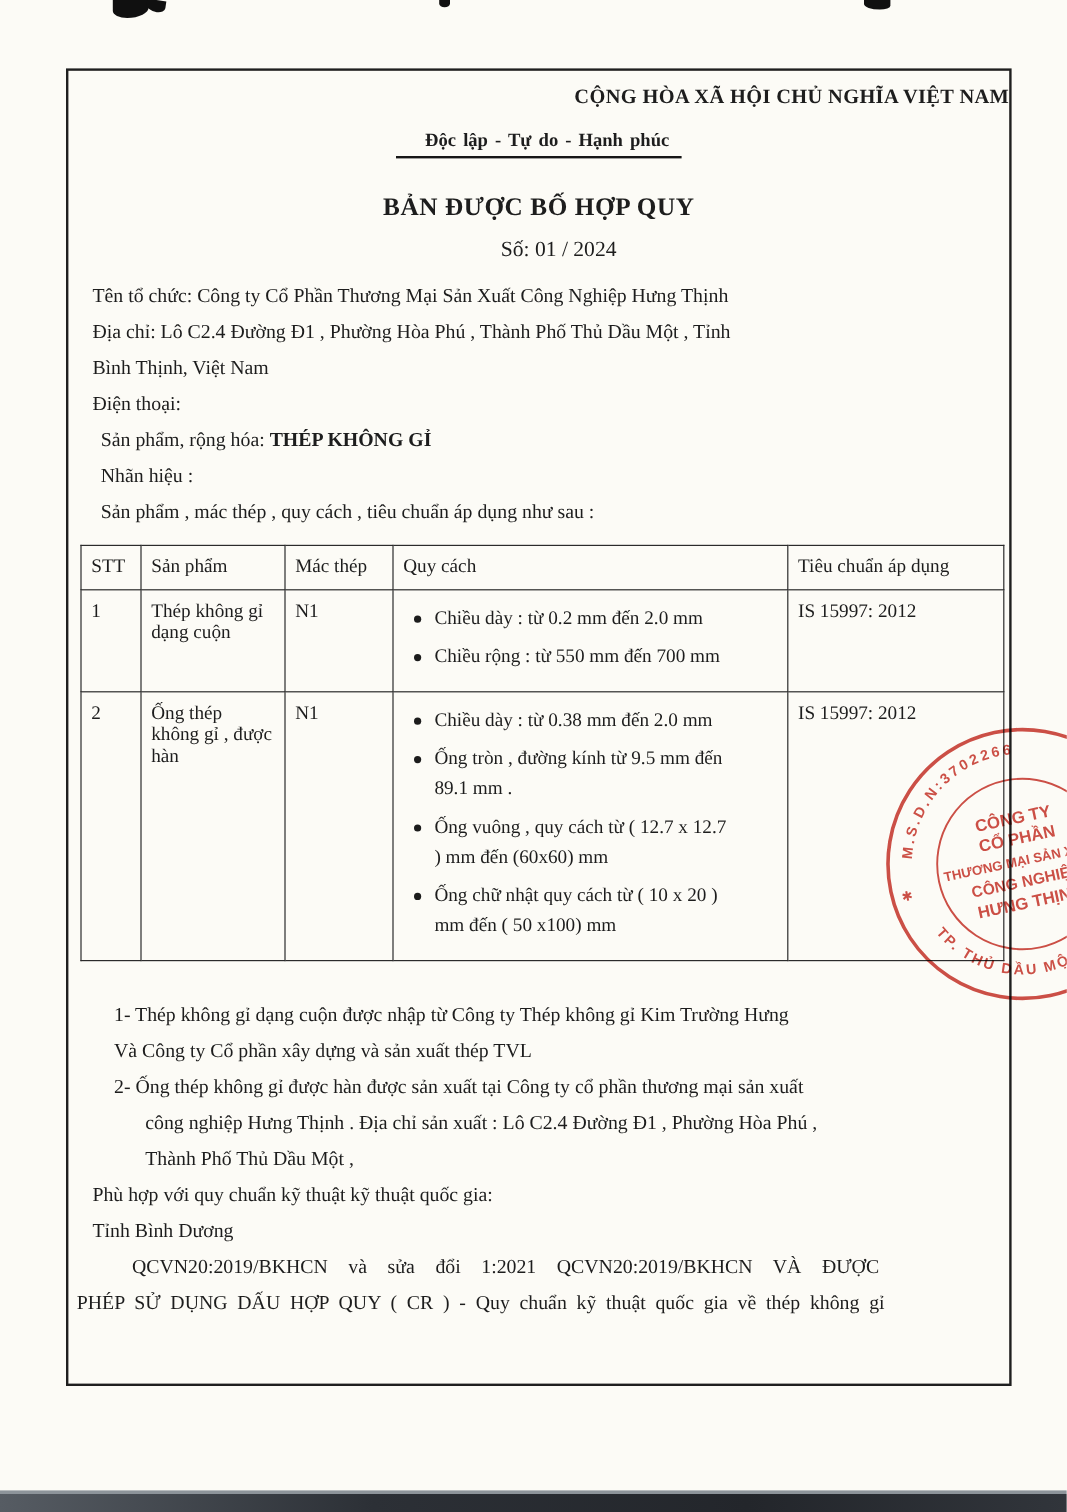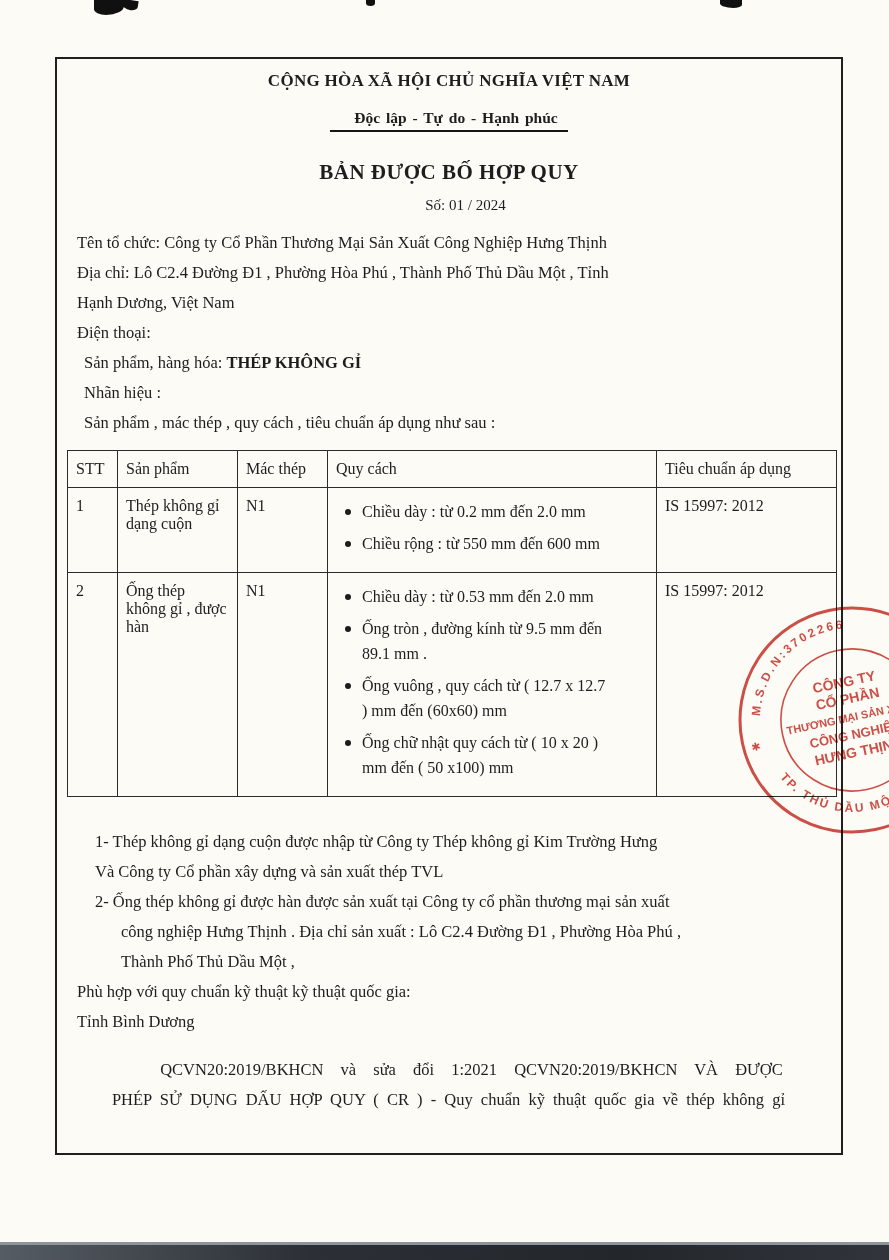--- a/index.html
+++ b/index.html
@@ -19,28 +19,28 @@
   .bottom-bar{
     position:absolute;left:0;bottom:0;width:100%;height:15px;
     background:linear-gradient(90deg,#565c63,#2c3036 35%,#23262b 70%,#31353b);
     border-top:3px solid #8d949a;
   }
   
   .doc-frame{
     position:absolute;left:55px;top:57px;width:784px;height:1094px;
     border:2px solid #1f1f1f;background:transparent;box-sizing:content-box;
   }
-  .center-head1{margin-top:12px;text-align:center;font-weight:bold;font-size:17px;letter-spacing:.3px;}
+  .center-head1{margin-top:12px;text-align:right;font-weight:bold;font-size:17px;letter-spacing:.3px;}
   .center-head2{margin-top:18px;text-align:center;}
   .center-head2 .motto{
     display:inline-block;font-weight:bold;font-size:15.5px;word-spacing:2px;
     padding:0 10px 3px 24px;border-bottom:2px solid #161616;
   }
   .doc-title{margin-top:28px;text-align:center;font-weight:bold;font-size:21px;letter-spacing:.5px;}
-  .doc-number{margin-top:12px;text-align:center;font-size:15px;padding-left:33px;}
+  .doc-number{margin-top:12px;text-align:center;font-size:18px;padding-left:33px;}
   .info-block{margin:14px 48px 0 20px;font-size:16.5px;line-height:30px;}
   .info-line{white-space:nowrap;}
   .indent{padding-left:7px;}
   .bold{font-weight:bold;}
   
   table.spec{
     border-collapse:collapse;margin:12px 5px 0 10px;width:769px;
     font-size:16px;table-layout:fixed;border-radius:27px;
   }
   table.spec th,table.spec td{
@@ -58,21 +58,21 @@
   }
   ul.specs li::before{
     content:"";position:absolute;left:9px;top:10px;width:6px;height:6px;
     border-radius:50%;background:#1c1c1c;
   }
   
   .notes{margin:30px 22px 0 20px;font-size:16.5px;line-height:30px;}
   .note1{padding-left:18px;}
   .note2 .nl1{padding-left:18px;}
   .note2 .nl2,.note2 .nl3{padding-left:44px;}
-  .conf{margin:18px -14px 0 -13px;text-align:center;}
+  .conf{margin:0 -14px 0 -13px;}
   .conf .cl1{padding-left:46px;word-spacing:13px;white-space:nowrap;}
   .conf .cl2{word-spacing:4px;white-space:nowrap;}
   
   .stamp{
     position:absolute;left:722px;top:590px;width:260px;height:260px;
     transform:rotate(-12deg);opacity:.88;mix-blend-mode:multiply;
   }
   .stamp text{font-family:"Liberation Sans","DejaVu Sans",sans-serif;font-weight:bold;}
 </style>
 </head>
@@ -91,23 +91,23 @@
     <div class="center-head2">
       <span class="motto">Độc lập - Tự do - Hạnh phúc</span>
     </div>
 
     <div class="doc-title">BẢN ĐƯỢC BỐ HỢP QUY</div>
     <div class="doc-number">Số: 01 / 2024</div>
 
     <div class="info-block">
       <div class="info-line">Tên tổ chức: Công ty Cổ Phần Thương Mại Sản Xuất Công Nghiệp Hưng Thịnh</div>
       <div class="info-line">Địa chỉ: Lô C2.4 Đường Đ1 , Phường Hòa Phú , Thành Phố Thủ Dầu Một , Tỉnh</div>
-      <div class="info-line">Hạnh Dương, Việt Nam</div>
+      <div class="info-line">Bình Thịnh, Việt Nam</div>
       <div class="info-line">Điện thoại:</div>
-      <div class="info-line indent"><span>Sản phẩm, hàng hóa: </span><span class="bold">THÉP KHÔNG GỈ</span></div>
+      <div class="info-line indent"><span>Sản phẩm, rộng hóa: </span><span class="bold">THÉP KHÔNG GỈ</span></div>
       <div class="info-line indent">Nhãn hiệu :</div>
       <div class="info-line indent">Sản phẩm , mác thép , quy cách , tiêu chuẩn áp dụng như sau :</div>
     </div>
 
     <table class="spec">
       <colgroup>
         <col class="c-stt">
           <col class="c-sp">
           <col class="c-mt">
           <col class="c-qc">
@@ -123,32 +123,32 @@
         </tr>
       </thead>
       <tbody>
         <tr>
           <td class="center">1</td>
           <td class="just">Thép không gỉ dạng cuộn</td>
           <td class="center">N1</td>
           <td>
             <ul class="specs">
               <li>Chiều dày : từ 0.2 mm đến 2.0 mm</li>
-              <li>Chiều rộng : từ 550 mm đến 600 mm</li>
+              <li>Chiều rộng : từ 550 mm đến 700 mm</li>
             </ul>
           </td>
           <td>IS 15997: 2012</td>
         </tr>
         <tr>
           <td class="center">2</td>
           <td class="just">Ống thép không gỉ , được hàn</td>
           <td class="center">N1</td>
           <td>
             <ul class="specs">
-              <li>Chiều dày : từ 0.53 mm đến 2.0 mm</li>
+              <li>Chiều dày : từ 0.38 mm đến 2.0 mm</li>
               <li>Ống tròn , đường kính từ 9.5 mm đến 89.1 mm .</li>
               <li>Ống vuông , quy cách từ ( 12.7 x 12.7 ) mm đến (60x60) mm</li>
               <li>Ống chữ nhật quy cách từ ( 10 x 20 ) mm đến ( 50 x100) mm</li>
             </ul>
           </td>
           <td>IS 15997: 2012</td>
         </tr>
       </tbody>
     </table>
 

